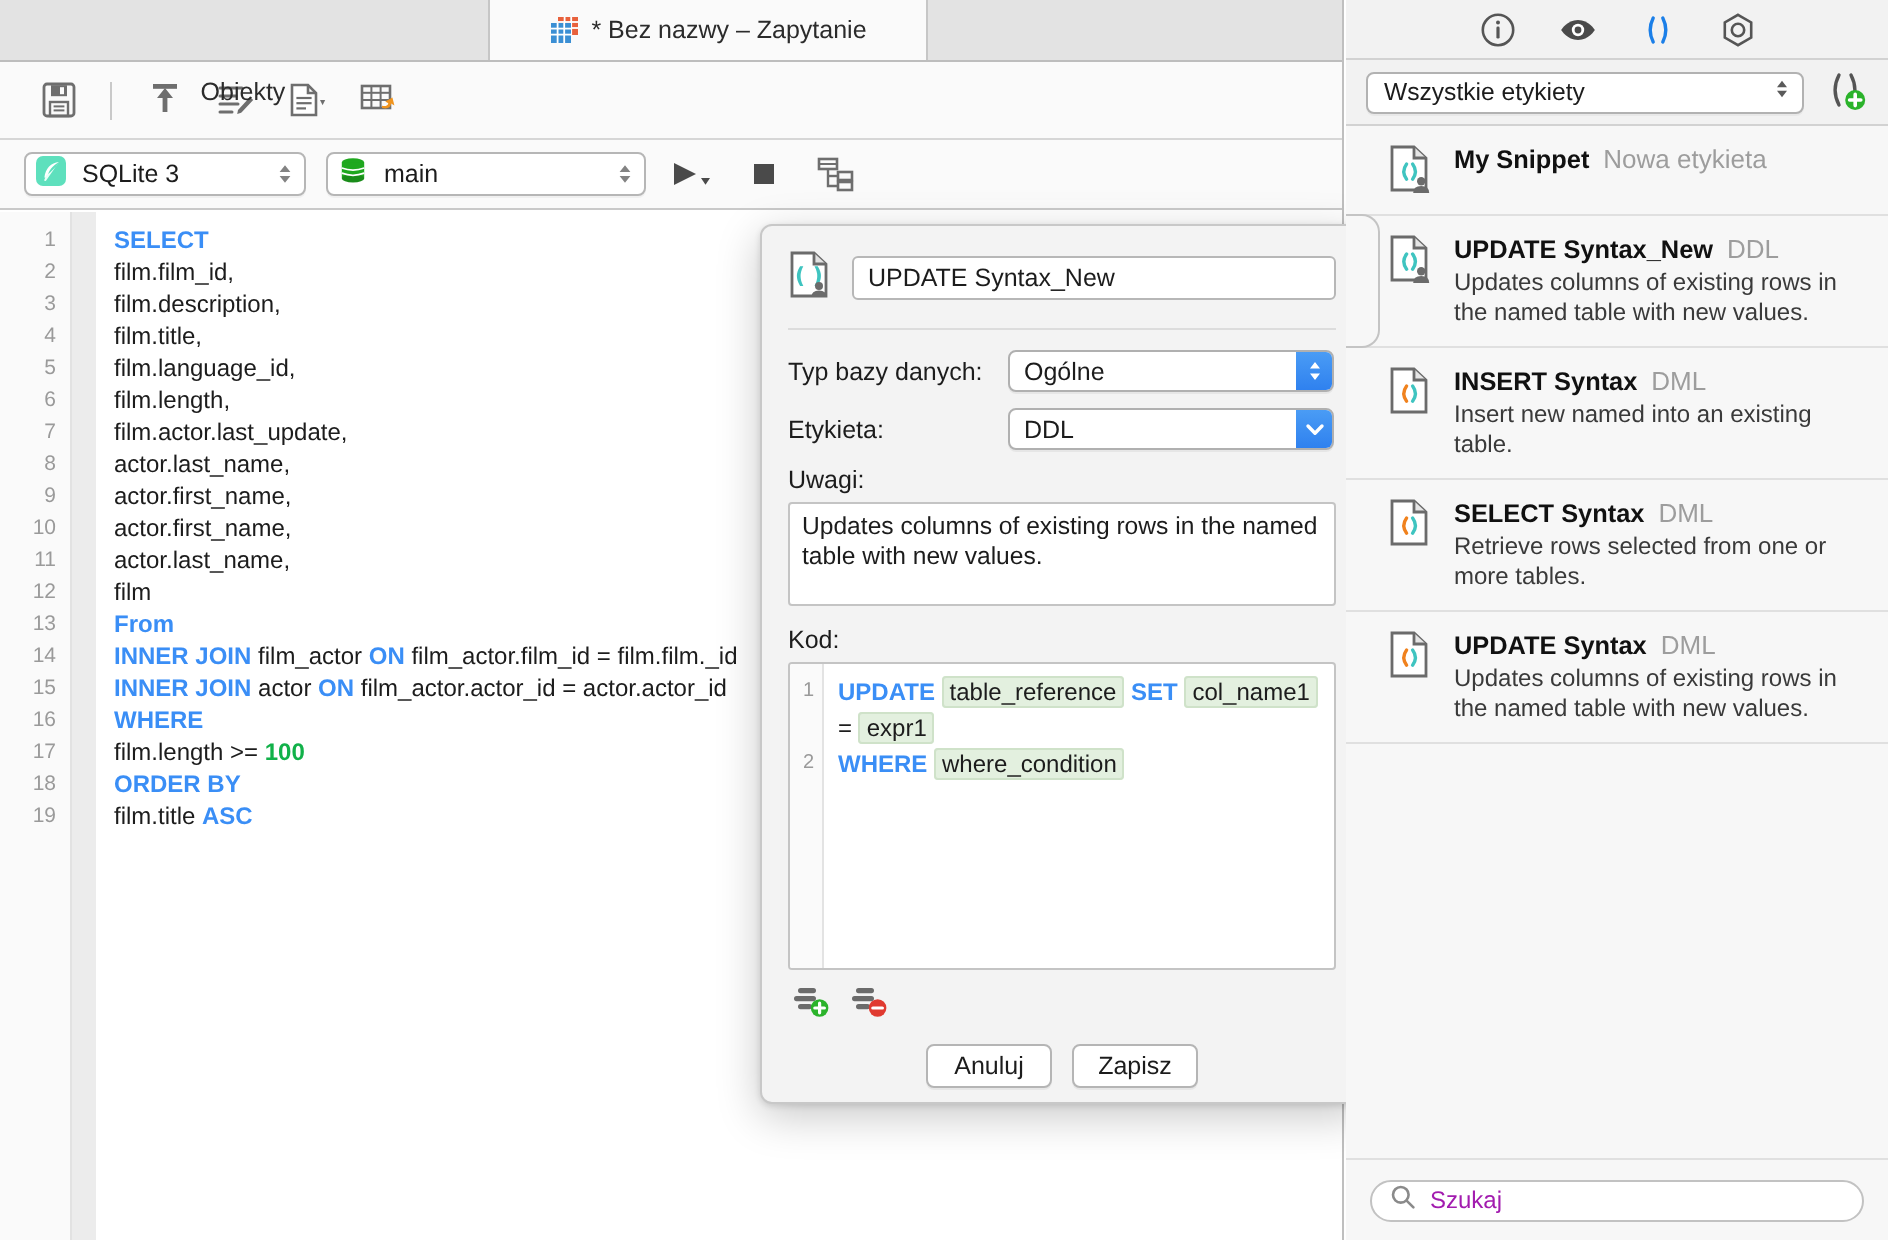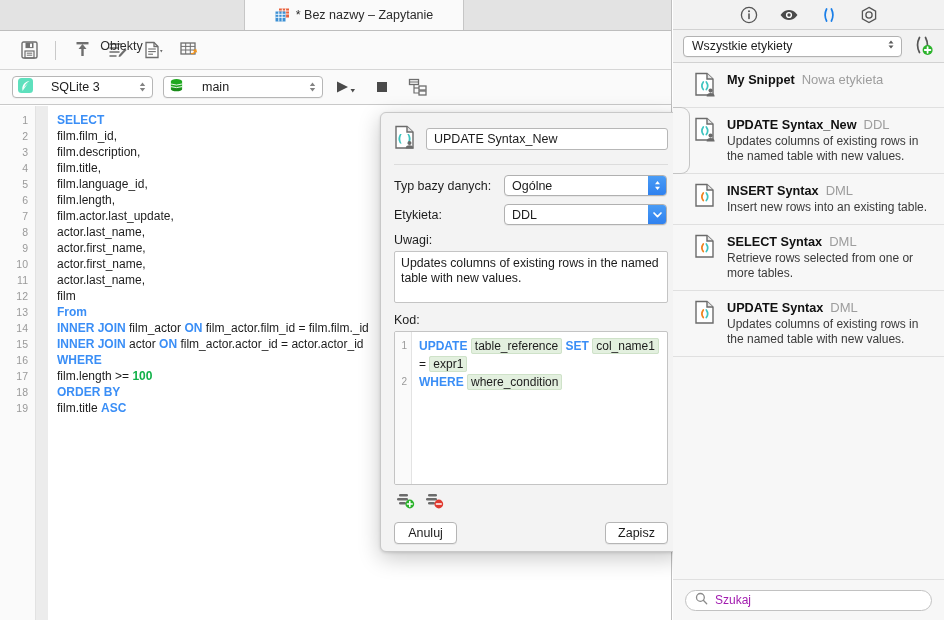--- a/index.html
+++ b/index.html
@@ -54,21 +54,21 @@
   .tb-sep { width: 1px; height: 19px; background: #c9c9c9; margin: 0 7px; }
 
   
   #toolbar-2 {
     height: 35px; background: #fafafa; border-bottom: 1px solid #c9c9c9;
     display: flex; align-items: center; padding-left: 12px; gap: 10px;
   }
   .combo {
     height: 22px; background: #ffffff; border: 1px solid #b6b6b6;
     border-radius: 4px; display: flex; align-items: center;
-    padding: 0 4px 0 5px; gap: 18px; font-size: 12.5px;
+    padding: 0 4px 0 5px; gap: 8px; font-size: 12.5px;
     box-shadow: 0 1px 0 rgba(0,0,0,0.04);
   }
   .combo .cb-label { flex: 1; white-space: nowrap; overflow: hidden; }
   .combo .cb-arrows { width: 11px; height: 14px; flex: 0 0 auto; opacity: .75; }
   #combo-driver { width: 141px; }
   #combo-db { width: 160px; }
   .tb2-icon { display: flex; align-items: center; justify-content: center; width: 26px; height: 24px; }
 
   
   #sql-editor {
@@ -132,21 +132,21 @@
     width: 17px; background: #fafafa; border-right: 1px solid #e3e3e3;
     padding-top: 5px; text-align: right; flex: 0 0 auto;
   }
   #dlg-code-gutter .ln { height: 18px; line-height: 18px; font-size: 10px; color: #9a9a9a; padding-right: 4px; }
   #dlg-code-body { flex: 1; padding: 5px 0 0 7px; font-size: 12px; line-height: 18px; }
   .tok {
     background: #e3f0df; border: 1px solid #cfe2c9; border-radius: 2px;
     padding: 0 3px; color: #1c1c1c;
   }
   #dlg-codebtns { display: flex; gap: 10px; margin-top: 7px; padding-left: 3px; }
-  #dlg-buttons { display: flex; justify-content: space-between; gap: 10px; margin-top: 10px; }
+  #dlg-buttons { display: flex; justify-content: center; gap: 10px; margin-top: 10px; }
   .dlg-btn {
     min-width: 63px; height: 22px; background: #ffffff;
     border: 1px solid #b5b5b5; border-radius: 4px;
     display: flex; align-items: center; justify-content: center;
     font-size: 12.5px; box-shadow: 0 1px 0 rgba(0,0,0,0.05);
     padding: 0 11px;
   }
 
   
   #sidebar {
@@ -570,21 +570,21 @@
               <path d="M2 1.5 h11 l6 5.5 v16 h-17 z" fill="#fff" stroke="#6b6b6b" stroke-width="1.4"></path>
               <path d="M13 1.5 v5.5 h6" fill="#e6e6e6" stroke="#6b6b6b" stroke-width="1.4"></path>
               <path d="M9.3 10 Q6.5 13.8 9.3 17.6" fill="none" stroke="#f0821e" stroke-width="1.7" stroke-linecap="round"></path>
               <path d="M12.3 10 Q15.1 13.8 12.3 17.6" fill="none" stroke="#3fc4c0" stroke-width="1.7" stroke-linecap="round"></path>
             </svg></span>
           <div class="snip-body">
             <div class="snip-title-row">
               <span class="snip-title">INSERT Syntax</span>
               <span class="snip-tag">DML</span>
             </div>
-            <div class="snip-desc">Insert new rows into an existing table.</div>
+            <div class="snip-desc">Insert new named into an existing table.</div>
           </div>
         </div>
         <div class="snip">
           <span class="snip-icon"><svg width="24" height="26" viewBox="0 0 24 26">
               <path d="M2 1.5 h11 l6 5.5 v16 h-17 z" fill="#fff" stroke="#6b6b6b" stroke-width="1.4"></path>
               <path d="M13 1.5 v5.5 h6" fill="#e6e6e6" stroke="#6b6b6b" stroke-width="1.4"></path>
               <path d="M9.3 10 Q6.5 13.8 9.3 17.6" fill="none" stroke="#f0821e" stroke-width="1.7" stroke-linecap="round"></path>
               <path d="M12.3 10 Q15.1 13.8 12.3 17.6" fill="none" stroke="#3fc4c0" stroke-width="1.7" stroke-linecap="round"></path>
             </svg></span>
           <div class="snip-body">

